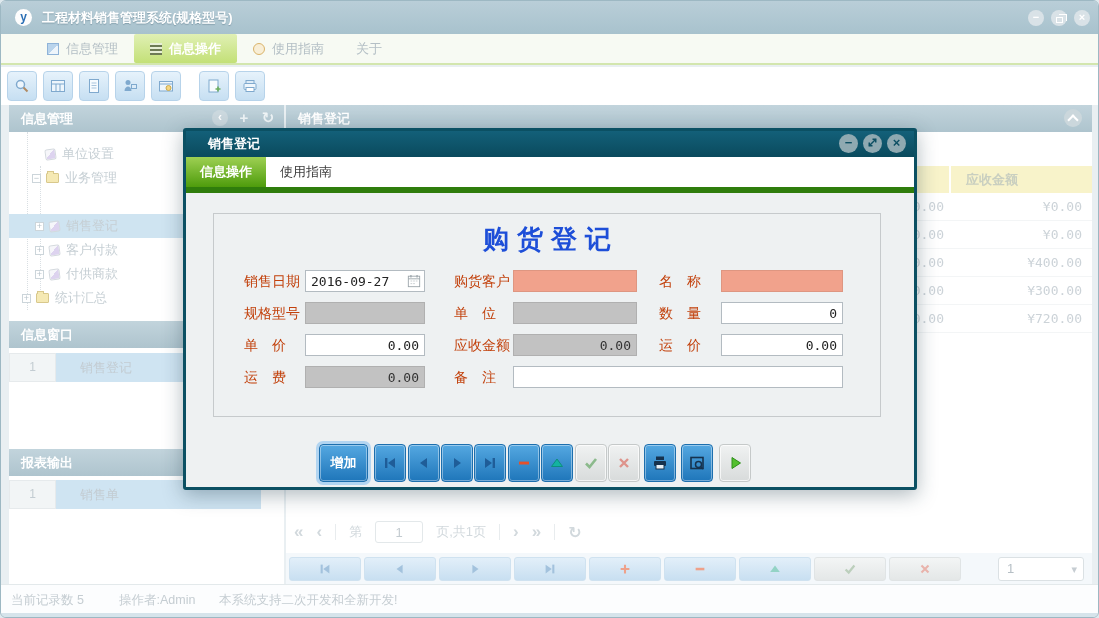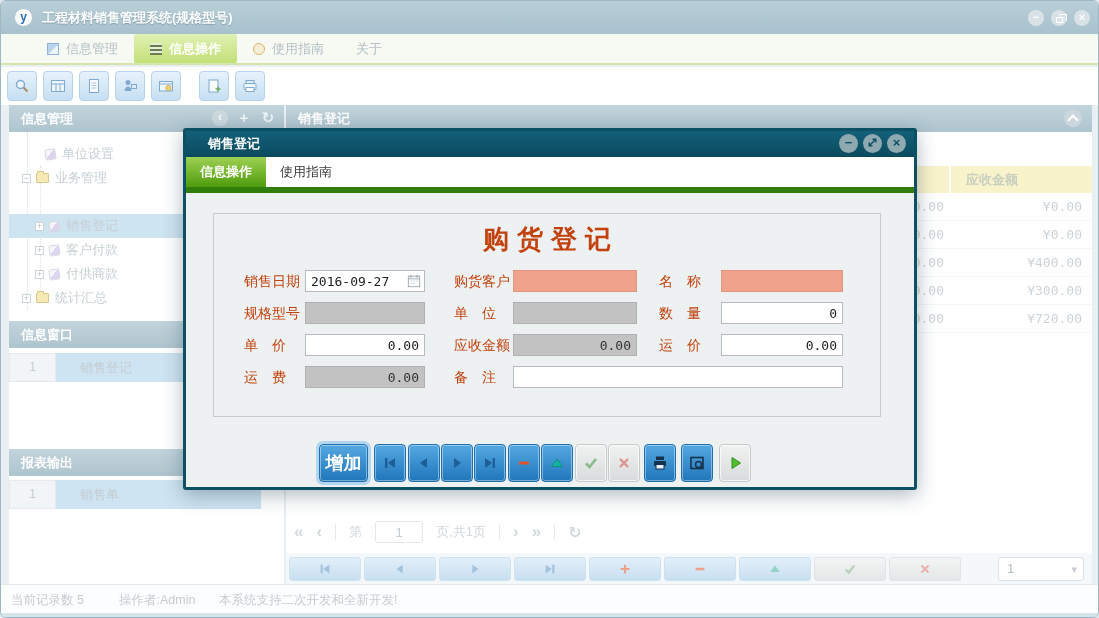--- a/index.html
+++ b/index.html
@@ -116,37 +116,37 @@
   .dc { width:19px; height:19px; border-radius:50%; background:#8fa9b1; color:#0d4f63; font-weight:bold;
     font-size:13px; text-align:center; line-height:18px; }
   .dlg-tabs { height:30px; background:#fff; display:flex; }
   .dtab { width:80px; height:30px; line-height:30px; text-align:center; font-size:13px; color:#3c3c3c; }
   .dtab.active { background:linear-gradient(#9ed053,#4e9c0c); color:#fff; font-weight:bold; }
   .green-bar { height:6px; background:#2f7d0c; }
   .dlg-body { position:relative; height:294px; }
 
   .form-panel { position:absolute; left:27px; top:20px; width:668px; height:204px; border:1px solid #c6cacc; }
   .form-title { position:absolute; top:8px; left:0; right:0; text-align:center; font-size:26px; font-weight:bold;
-    color:#c2410c; letter-spacing:8px; text-indent:8px; }
+    color:#1d4ed8; letter-spacing:8px; text-indent:8px; }
   .fl { position:absolute; height:22px; line-height:22px; font-size:14px; color:#c2410c; white-space:pre; }
   .fi { position:absolute; height:22px; border:1px solid #b3bbc1; background:#fff; padding:0 5px;
     font-family:"DejaVu Sans Mono",monospace; font-size:13px; color:#222; }
   .fi.num { text-align:right; }
   .fi.req { background:#f1a28c; border-color:#de9681; }
   .fi.dis { background:#c2c2c2; border-color:#b0b0b0; color:#333; }
   .cal-icon { position:absolute; top:3px; }
 
   .dlg-btns { position:absolute; left:0; top:250px; width:100%; height:40px; }
   .ib { position:absolute; top:1px; width:32px; height:38px; border:1px solid #1d6fae; border-radius:4px;
     background:linear-gradient(#55a8e1,#1f76ba); box-shadow:inset 0 0 0 1px rgba(255,255,255,.4);
     display:flex; align-items:center; justify-content:center; }
   .ib.dis { background:linear-gradient(#f0f2f2,#d8dbdb); border-color:#c5c9c9;
     box-shadow:inset 0 0 0 1px rgba(255,255,255,.7); }
   .add-btn { position:absolute; left:133px; top:1px; width:49px; height:38px; border:1px solid #1d6fae;
-    border-radius:4px; background:linear-gradient(#55a8e1,#1f76ba); color:#fff; font-weight:bold; font-size:18px;
+    border-radius:4px; background:linear-gradient(#55a8e1,#1f76ba); color:#fff; font-weight:bold; font-size:13px;
     box-shadow:0 0 0 3px rgba(130,190,240,.55), inset 0 0 0 1px rgba(255,255,255,.4);text-align:center; }
 </style>
 </head>
 <body>
 
 <div id="win">
 
   <div class="titlebar">
     <div class="app-logo">y</div>
     <div class="win-title">工程材料销售管理系统(规格型号)</div>
@@ -234,21 +234,21 @@
     </div>
 
     <div class="tree">
       <div class="tree-line" style="left:18px; top:0; height:178px;"></div>
       <div class="tree-line" style="left:31px; top:34px; height:130px;"></div>
 
       <div class="tree-item" style="top:10px; padding-left:36px;">
         <span class="tool-icon"></span>
         <span>单位设置</span>
       </div>
-      <div class="tree-item" style="top:34px; padding-left:13px;">
+      <div class="tree-item" style="top:34px; padding-left:23px;">
         <span class="ebox minus"></span>
         <span class="folder-icon"></span>
         <span>业务管理</span>
       </div>
       <div class="tree-item sel" style="top:82px; padding-left:26px;">
         <span class="ebox plus"></span>
         <span class="tool-icon"></span>
         <span>销售登记</span>
       </div>
       <div class="tree-item" style="top:106px; padding-left:26px;">

